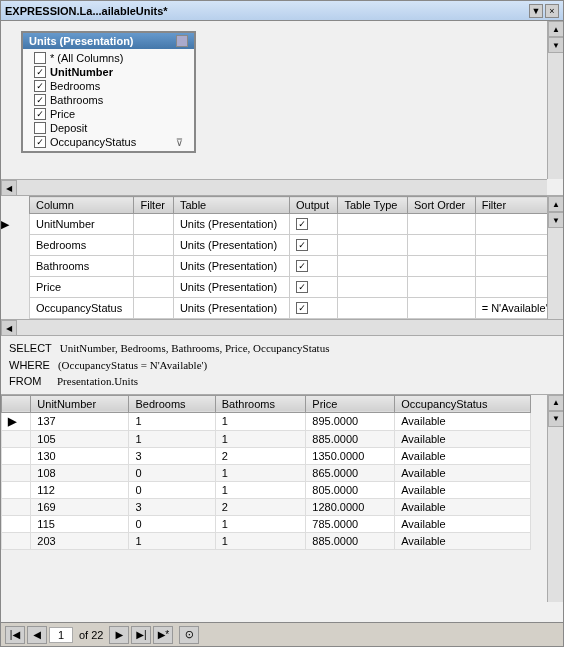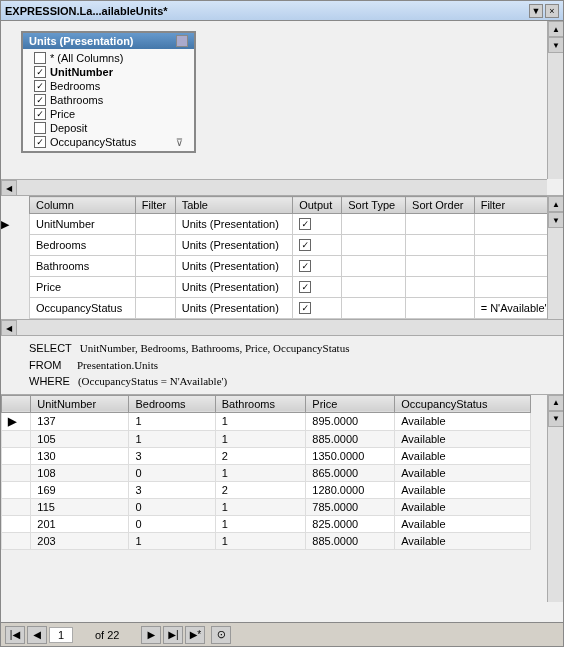--- a/index.html
+++ b/index.html
@@ -160,21 +160,21 @@
     
     .sql-panel {
       background: #f0f0f0;
       padding: 4px 8px;
       flex-shrink: 0;
       font-family: 'Courier New', monospace;
       font-size: 11px;
       line-height: 1.5;
       border-bottom: 1px solid #aaa;
     }
-    .sql-line { display: flex; gap: 8px; margin-left: 20px; }
+    .sql-line { display: flex; gap: 8px; }
     .sql-keyword { color: #000; font-weight: normal; min-width: 40px; }
     .sql-content { color: #000; font-family: Liberation Serif, serif; }
 
     
     .results-panel {
       flex: 1;
       overflow: hidden;
       position: relative;
       background: #f0f0f0;
     }
@@ -224,21 +224,21 @@
       display: flex; align-items: center; justify-content: center;
       font-size: 10px; cursor: pointer;
     }
     .nav-page-input {
       width: 24px; height: 16px;
       border: 1px solid #aaa;
       background: white;
       text-align: center;
       font-size: 11px;
     }
-    .nav-of-text { margin: 0 20px; font-size: 11px; }
+    .nav-of-text { margin: 0 4px; font-size: 11px; }
     .nav-lock-btn {
       width: 20px; height: 18px;
       background: #d0d0d0;
       border: 1px solid #999;
       display: flex; align-items: center; justify-content: center;
       font-size: 11px; margin-left: 4px;
     }
   </style>
 </head>
 <body>
@@ -321,21 +321,21 @@
         <div style="width:14px;display:flex;align-items:flex-start;padding-top:22px;flex-shrink:0;">
           <span>▶</span>
         </div>
         <table class="grid" id="query-grid-table">
         <thead>
               <tr>
                 <th>Column</th>
                 <th>Filter</th>
                 <th>Table</th>
                 <th>Output</th>
-                <th>Sort Type</th>
+                <th>Table Type</th>
                 <th>Sort Order</th>
                 <th>Filter</th>
               </tr>
             </thead>
             <tbody>
               <tr>
                 <td>UnitNumber</td>
                 <td></td>
                 <td>Units (Presentation)</td>
                 <td>
@@ -393,26 +393,26 @@
           </table>
       </div>
     </div>
 
     <div class="sql-panel">
       <div class="sql-line">
         <span class="sql-keyword">SELECT</span>
         <span class="sql-content">UnitNumber, Bedrooms, Bathrooms, Price, OccupancyStatus</span>
       </div>
       <div class="sql-line">
+        <span class="sql-keyword">WHERE</span>
+        <span class="sql-content">(OccupancyStatus = N'Available')</span>
+      </div>
+      <div class="sql-line">
         <span class="sql-keyword">FROM</span>
         <span class="sql-content">Presentation.Units</span>
-      </div>
-      <div class="sql-line">
-        <span class="sql-keyword">WHERE</span>
-        <span class="sql-content">(OccupancyStatus = N'Available')</span>
       </div>
     </div>
 
     <div class="results-panel">
       <div class="results-scroll-v">
         <div class="scroll-btn">▲</div>
         <div style="flex:1;background:#e0e0e0;"></div>
         <div class="scroll-btn">▼</div>
       </div>
       <div style="overflow:hidden;height:100%;padding-right:16px;">
@@ -455,40 +455,40 @@
               <tr>
                 <td></td>
                 <td>108</td>
                 <td>0</td>
                 <td>1</td>
                 <td>865.0000</td>
                 <td>Available</td>
               </tr>
               <tr>
                 <td></td>
+                <td>112</td>
+                <td>0</td>
+                <td>1</td>
+                <td>805.0000</td>
+                <td>Available</td>
+              </tr>
+              <tr>
+                <td></td>
                 <td>169</td>
                 <td>3</td>
                 <td>2</td>
                 <td>1280.0000</td>
                 <td>Available</td>
               </tr>
               <tr>
                 <td></td>
                 <td>115</td>
                 <td>0</td>
                 <td>1</td>
                 <td>785.0000</td>
-                <td>Available</td>
-              </tr>
-              <tr>
-                <td></td>
-                <td>201</td>
-                <td>0</td>
-                <td>1</td>
-                <td>825.0000</td>
                 <td>Available</td>
               </tr>
               <tr>
                 <td></td>
                 <td>203</td>
                 <td>1</td>
                 <td>1</td>
                 <td>885.0000</td>
                 <td>Available</td>
               </tr>

